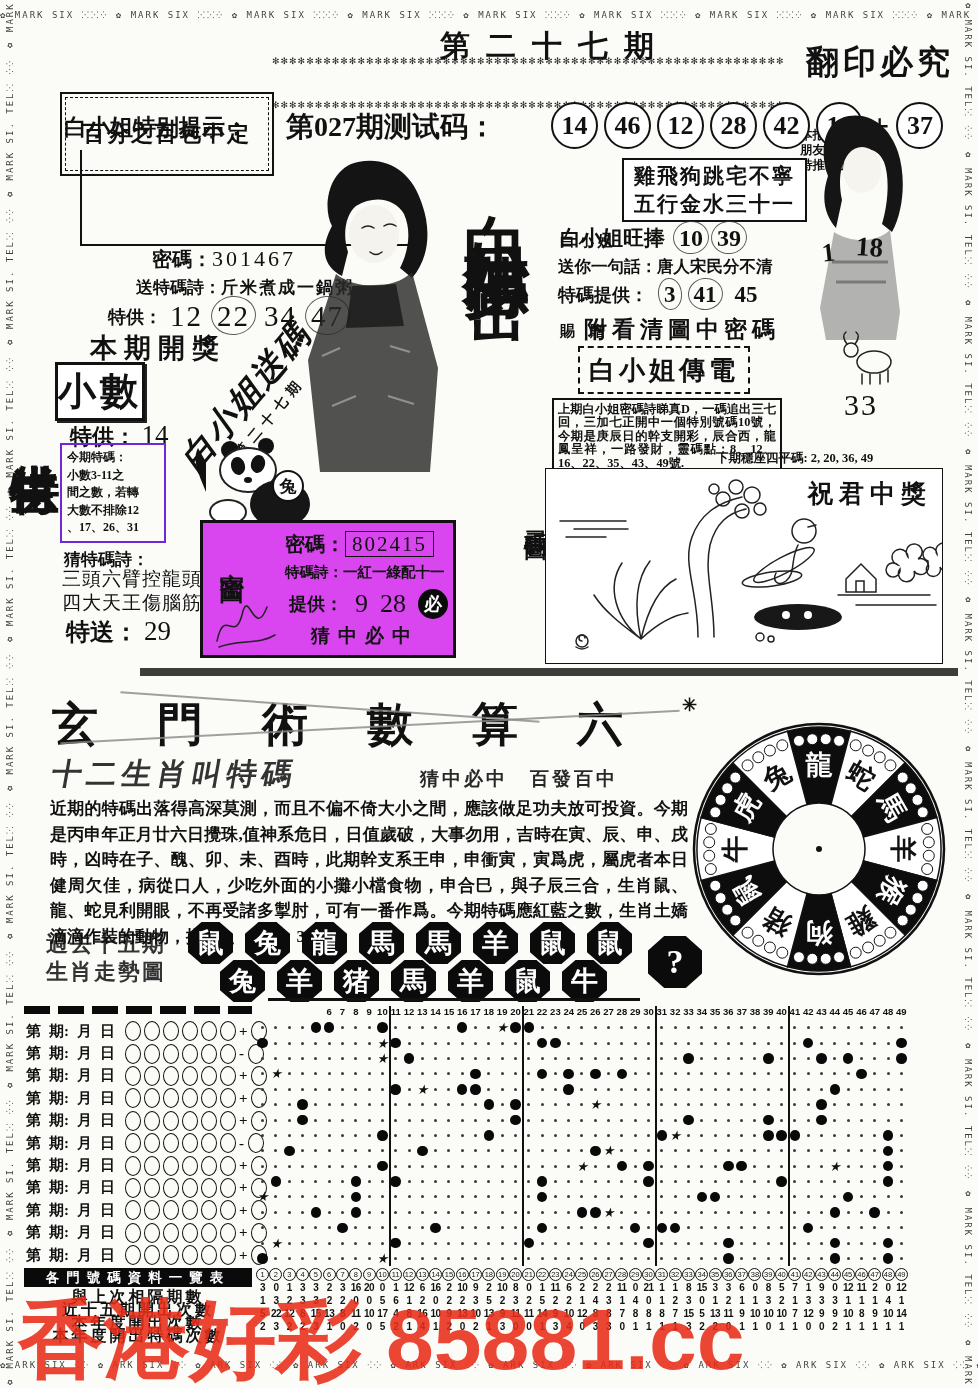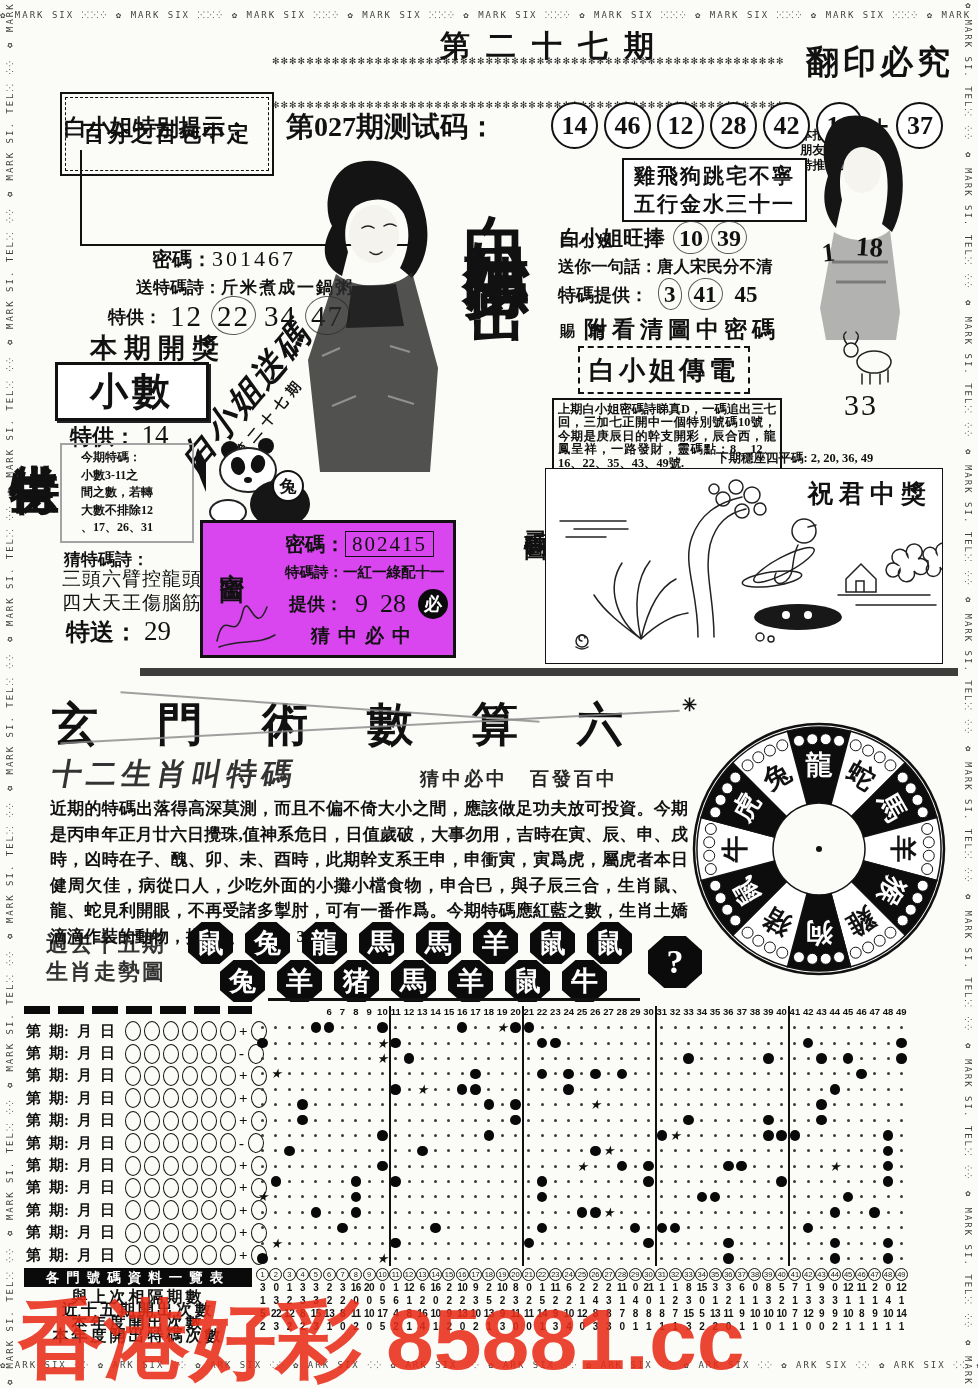--- a/index.html
+++ b/index.html
@@ -27,22 +27,22 @@
   .circle-num{display:inline-flex;width:43px;height:43px;border:2px solid #111;border-radius:50%;
       align-items:center;justify-content:center;font-size:26px;font-weight:700;margin:0 3px;
       font-family:"Liberation Serif",serif;background:#fff;}
   .plus{font-size:34px;font-weight:700;margin:0 4px;vertical-align:middle;}
   
   .lbl{font-weight:900;}
   .hand-ring{position:relative;display:inline-block;}
   .hand-ring::after{content:"";position:absolute;left:-6px;top:-4px;right:-6px;bottom:-2px;
       border:1.6px solid #333;border-radius:50%;transform:rotate(-6deg);opacity:.8;}
   .bigbox{border:3px solid #111;font-size:38px;font-weight:900;letter-spacing:4px;
-      padding:1px 32px;display:inline-block;background:#fff;box-shadow:2px 2px 0 #222;}
-  .hintbox{border:2px solid #a3a3a3;font-size:12px;font-weight:700;line-height:17.5px;padding:4px 19px;}
+      padding:1px 0;display:inline-block;background:#fff;box-shadow:2px 2px 0 #222;}
+  .hintbox{border:2px solid #6d28d9;font-size:12px;font-weight:700;line-height:17.5px;padding:4px 5px;}
   .vert{writing-mode:vertical-rl;text-orientation:upright;}
   .brush{font-weight:900;font-family:"Liberation Serif",serif;}
   .mibox{border:3px solid #111;background:#d946ef;}
   .badge-dot{display:inline-flex;width:30px;height:30px;border-radius:50%;background:#0a0a0a;color:#fff;
       align-items:center;justify-content:center;font-size:18px;font-weight:900;}
   .dashedbox{border:2.5px dashed #111;display:flex;align-items:center;justify-content:center;}
   .parabox{border:2px solid #111;font-size:12.3px;font-weight:700;line-height:13.4px;padding:3px 4px;text-align:justify;}
   
   .zbadge{width:45px;height:42px;background:#0b0b0b;color:#fff;display:inline-flex;align-items:center;
       justify-content:center;font-size:27px;font-weight:900;margin:0 6px;

